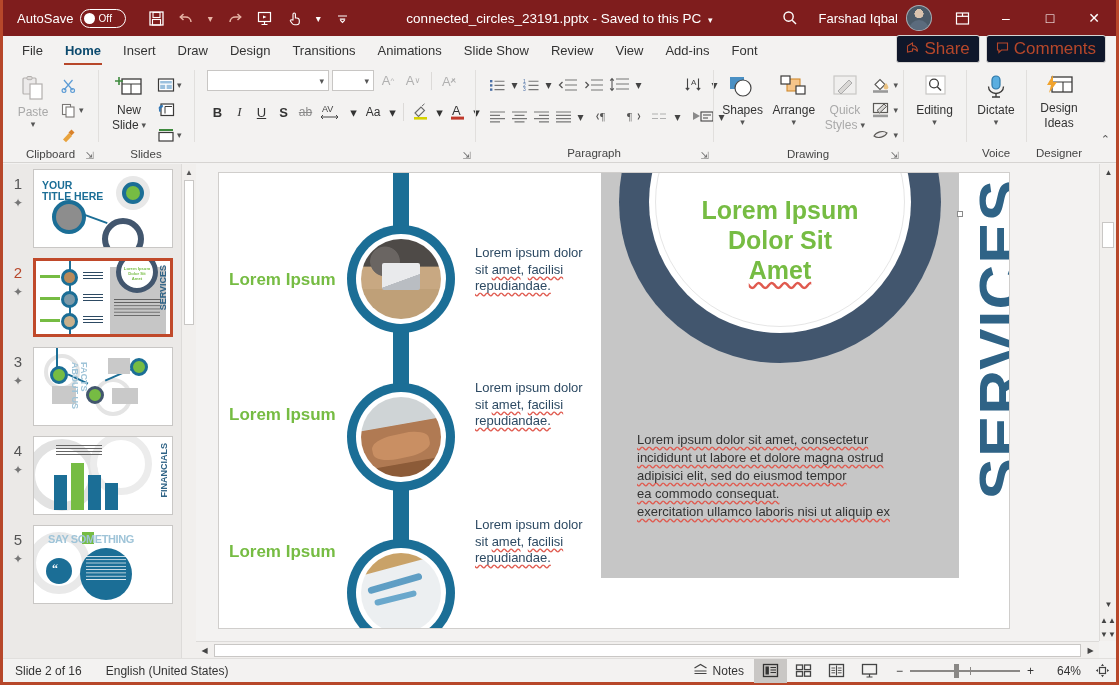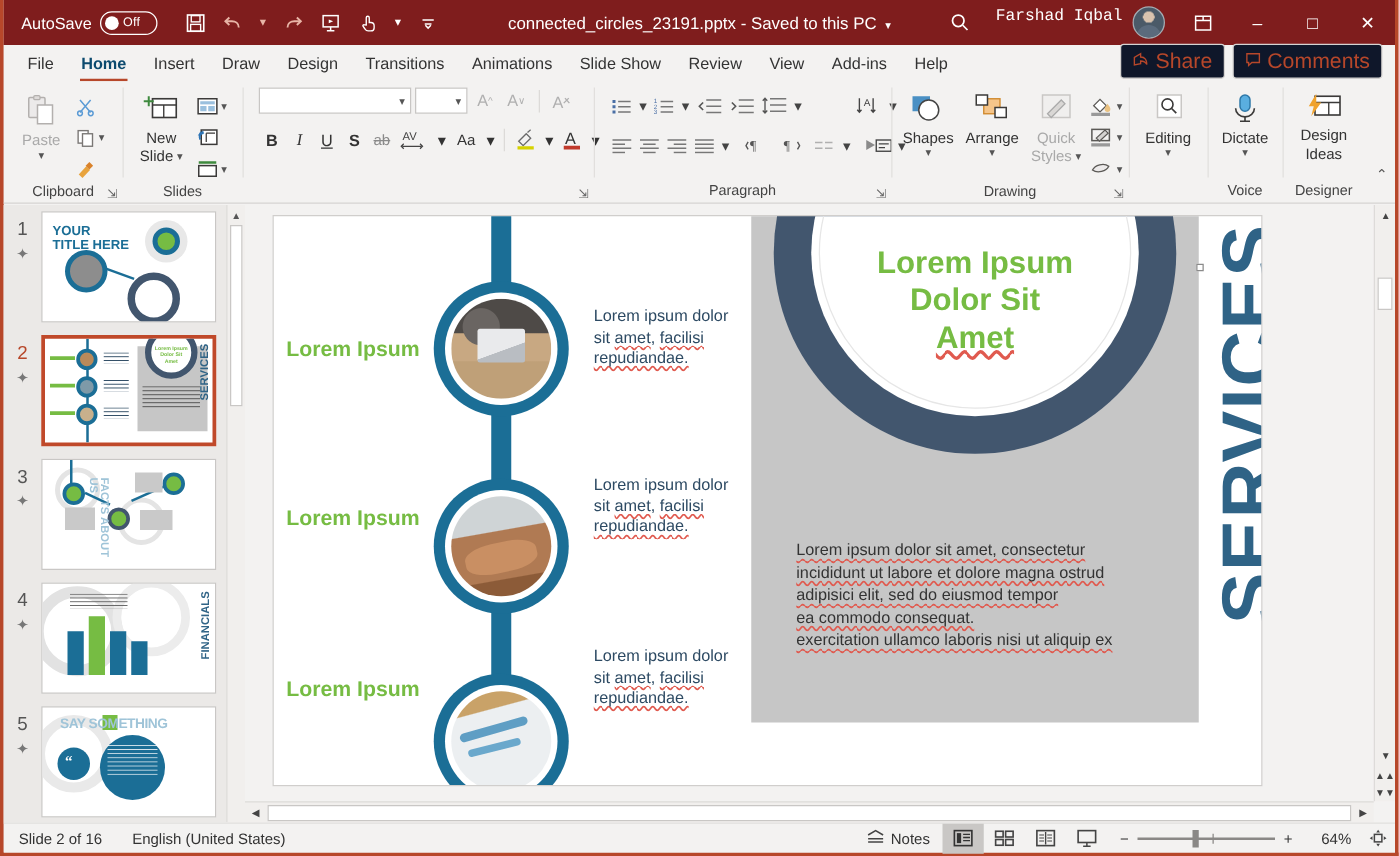--- a/index.html
+++ b/index.html
@@ -44,21 +44,21 @@
   .doc-title {
     position:absolute; left:0; right:0; text-align:center;
     font-size: 13.5px; color:#fff; pointer-events:none;
   }
   .doc-title span { pointer-events:auto; }
   .caret-sm { font-size: 9px; margin-left:3px; }
   .tb-right {
     margin-left: auto; display:flex; align-items:center; height:36px;
   }
   .tb-search { width: 42px; display:flex; align-items:center; justify-content:center; font-size:16px;}
-  .tb-user { display:flex; gap:8px; font-size:13px; padding: 0 8px; font-family: Liberation Mono, monospace;}
+  .tb-user { display:flex; align-items:center; gap:8px; font-size:13px; padding: 0 8px;}
   .avatar {
     width: 26px; height:26px; border-radius:50%;
     background: radial-gradient(circle at 50% 32%, #d9c3ae 0 22%, #4b5a68 23% 100%);
     border: 1px solid rgba(255,255,255,.5); position:relative; overflow:hidden;
   }
   .avatar::after{
     content:""; position:absolute; left:50%; top:58%; transform:translateX(-50%);
     width:20px; height:14px; border-radius:10px 10px 0 0; background:#5b6b7d;
   }
   .win-btn {
@@ -143,21 +143,21 @@
     padding-top: 5px;
   }
   .thumb-row { display:flex; align-items:flex-start; margin-bottom: 10px; }
   .thumb-num {
     width: 30px; text-align:center; font-size: 15px; color:#555; padding-top: 6px;
     line-height: 18px;
   }
   .thumb-row.sel .thumb-num { color:#b7472a; }
   .thumb-num .star { display:block; font-size: 12px; color:#777; margin-top:1px;}
   .thumb {
-    width: 140px; height: 89px; background:#fff; border:1px solid #c9c7c5; position:relative;
+    width: 140px; height: 79px; background:#fff; border:1px solid #c9c7c5; position:relative;
     overflow:hidden;
   }
   .thumb-row.sel .thumb { border: 3px solid #c0492a; }
   .thumbs-scroll {
     position:absolute; right:0; top:0; bottom:0; width:15px; background:#f1efed;
     border-left:1px solid #dddbd9;
   }
   .ts-arrow { height:16px; display:flex; align-items:center; justify-content:center; font-size:8px; color:#555;}
   .ts-thumbbar{ position:absolute; top:16px; left:2px; right:2px; height:145px; background:#fff; border:1px solid #c9c7c5;}
 
@@ -344,21 +344,21 @@
     <span class="tab active">Home</span>
     <span class="tab">Insert</span>
     <span class="tab">Draw</span>
     <span class="tab">Design</span>
     <span class="tab">Transitions</span>
     <span class="tab">Animations</span>
     <span class="tab">Slide Show</span>
     <span class="tab">Review</span>
     <span class="tab">View</span>
     <span class="tab">Add-ins</span>
-    <span class="tab">Help</span>
+    <span class="tab">Font</span>
     <span class="tabbar-right">
       <span class="pillbtn">
         <span>
           <svg width="13" height="13" viewBox="0 0 13 13">
               <path d="M1.5 11V5l5-3v2.6c3.5 0 5 2.4 5 6-1-1.9-2.6-2.8-5-2.8V10z" fill="none" stroke="#b7472a" stroke-width="1.1"></path>
             </svg>
         </span>
         <span>Share</span>
       </span>
       <span class="pillbtn">

